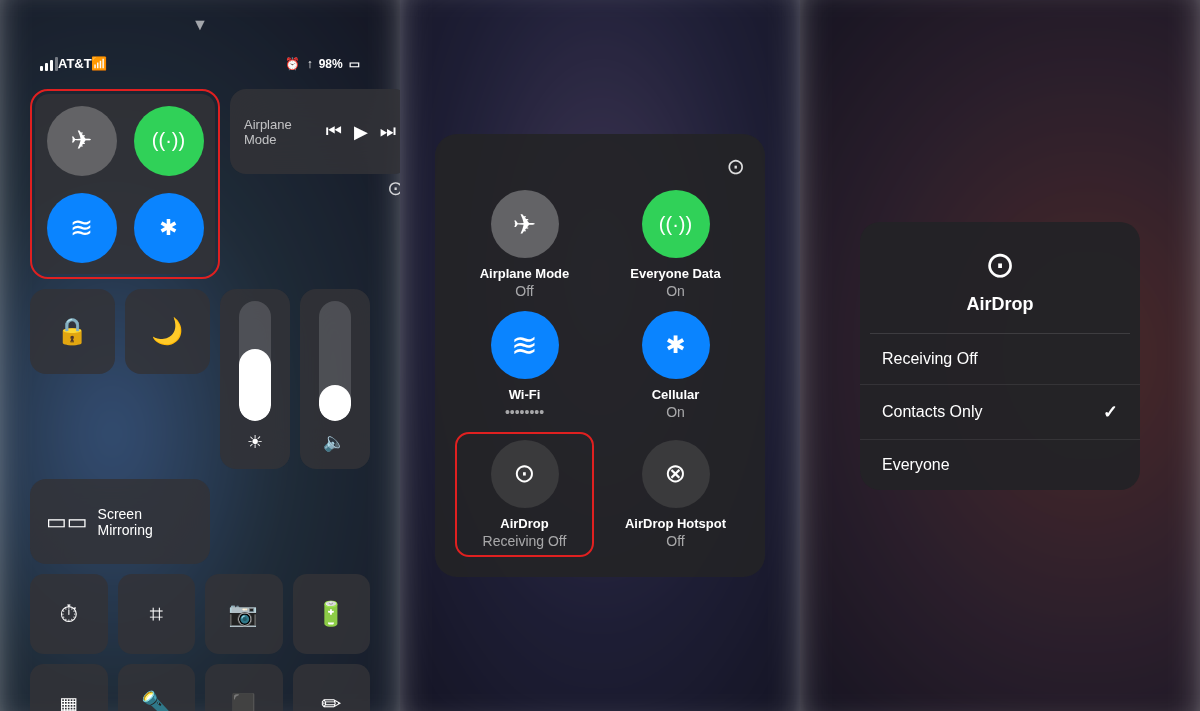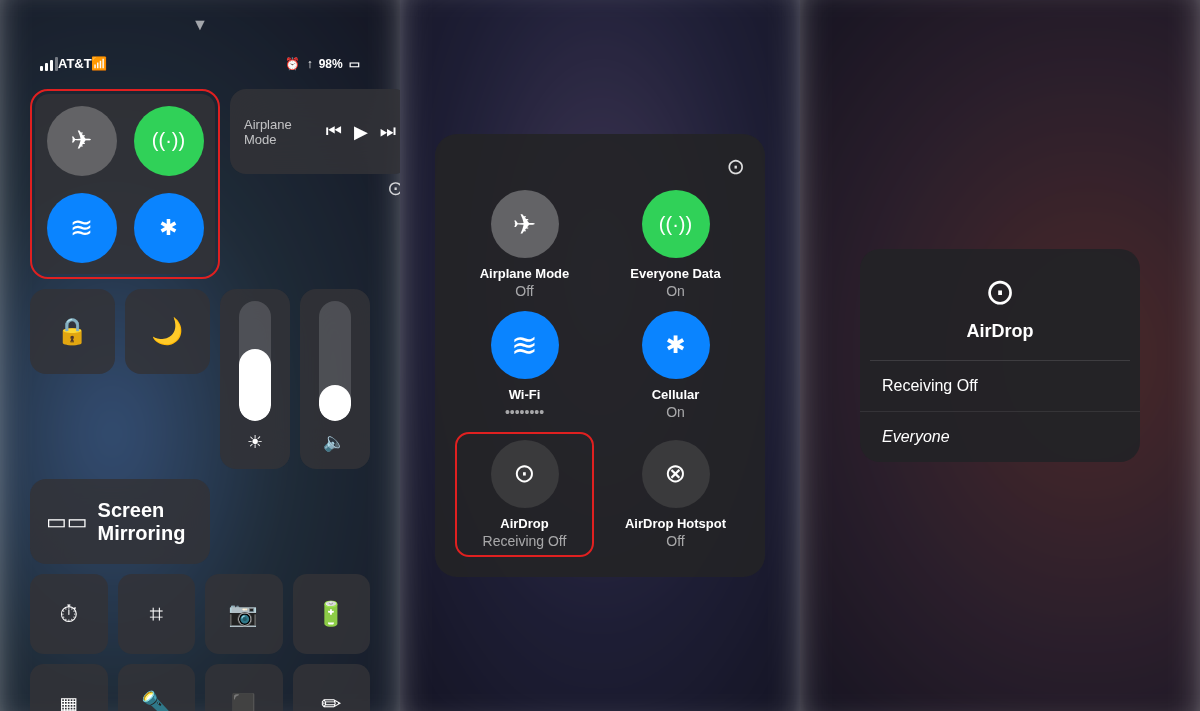--- a/index.html
+++ b/index.html
@@ -125,21 +125,21 @@
       border-radius: 16px;
       display: flex;
       align-items: center;
       gap: 10px;
       padding: 0 16px;
       color: white;
       height: 85px;
       width: 180px;
     }
     .tile-wide .tile-icon { font-size: 22px; }
-    .tile-wide .tile-label { font-size: 20px; font-weight: 700; }
+    .tile-wide .tile-label { font-size: 14px; font-weight: 400; }
 
     
     .slider-tile {
       background: rgba(50,50,55,0.85);
       border-radius: 16px;
       width: 85px;
       height: 180px;
       display: flex;
       flex-direction: column;
       align-items: center;
@@ -293,21 +293,21 @@
       display: flex;
       align-items: center;
       justify-content: space-between;
       padding: 16px 22px;
       color: white;
       font-size: 16px;
       font-weight: 400;
       border-bottom: 1px solid rgba(255,255,255,0.08);
       cursor: pointer;
     }
-    .airdrop-option:last-child { border-bottom: none; font-style: italic; }
+    .airdrop-option:last-child { border-bottom: none; }
     .airdrop-checkmark {
       color: white;
       font-size: 18px;
       font-weight: 600;
     }
 
     
     .chevron-wrap {
       text-align: center;
       padding: 6px 0 0;
@@ -511,18 +511,22 @@
         <span class="airdrop-icon-large">⊙</span>
         <span class="airdrop-title">AirDrop</span>
       </div>
       <div class="airdrop-divider"></div>
 
       <div class="airdrop-option">
         <span>Receiving Off</span>
         <span></span>
       </div>
       <div class="airdrop-option">
+        <span>Contacts Only</span>
+        <span class="airdrop-checkmark">✓</span>
+      </div>
+      <div class="airdrop-option">
         <span>Everyone</span>
         <span></span>
       </div>
     </div>
   </div>
 </div>
 
 </body></html>

